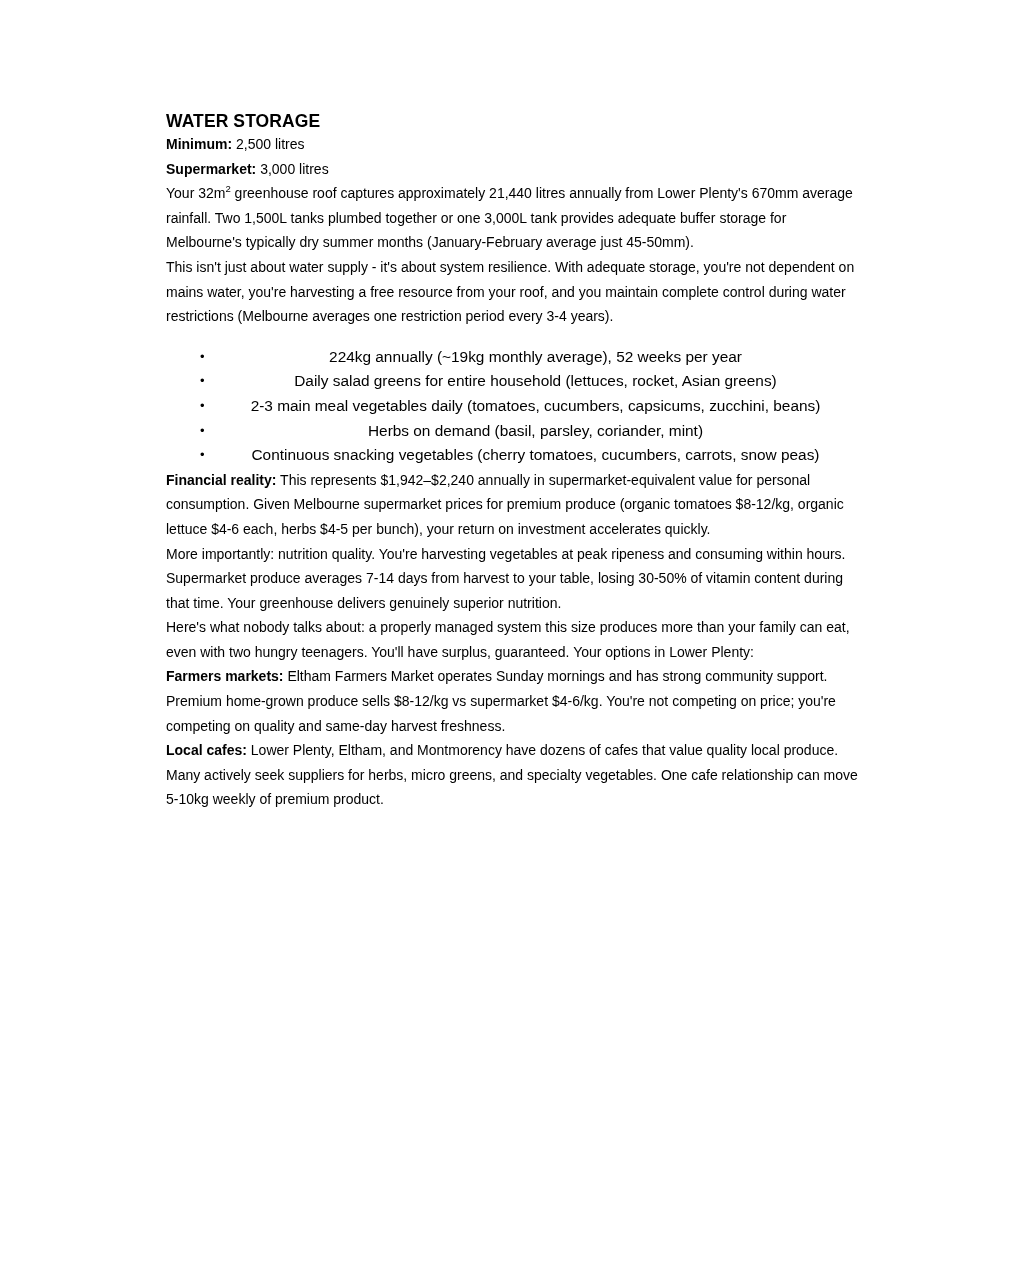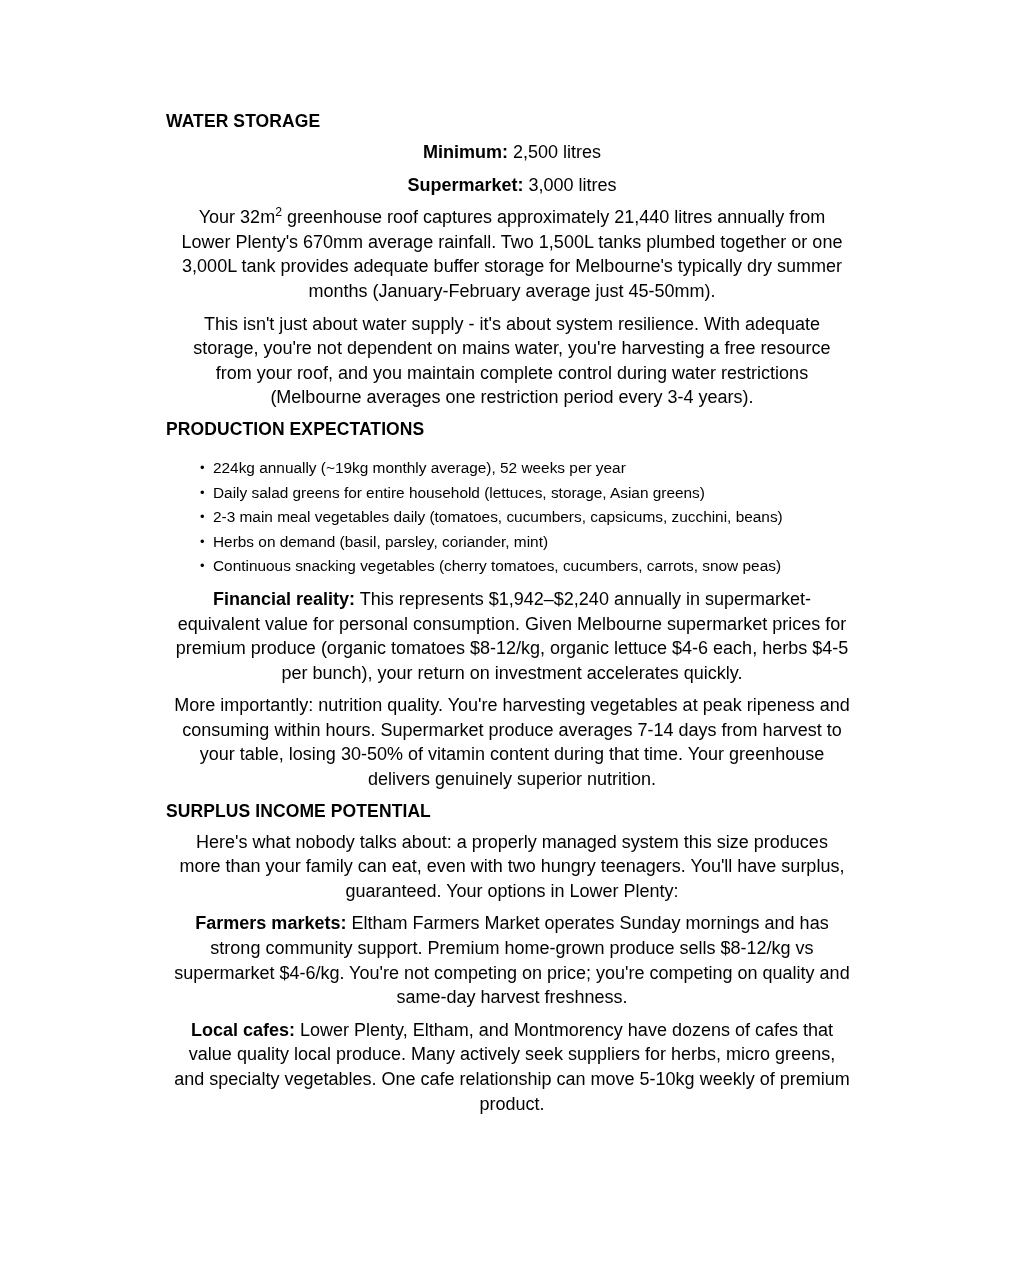--- a/index.html
+++ b/index.html
@@ -29,41 +29,42 @@
   }
   h2.section-heading {
     font-size: 17.5px;
     font-weight: bold;
     line-height: 22px;
     margin: 0;
     padding: 0;
     letter-spacing: 0.1px;
   }
   p.body-text {
-    font-size: 18px;
+    font-size: 14px;
     line-height: 24.6px;
-    margin: 8px;
+    margin: 0;
     padding: 0;
-    text-align: center;
+    text-align: left;
   }
   .lead-label {
     font-weight: bold;
   }
   .sp-before-4  { margin-top: 4px; }
   .sp-before-12 { margin-top: 12px; }
   .sp-before-18 { margin-top: 18px; }
   .sp-before-22 { margin-top: 22px; }
   .sp-before-26 { margin-top: 26px; }
   .sp-before-40 { margin-top: 40px; }
   .sp-before-46 { margin-top: 46px; }
 
   ul.bullet-list {
     list-style: none;
     margin: 16px 0 0 0;
     padding: 0 0 0 34px;
+    text-align: center;
   }
   ul.bullet-list li {
     position: relative;
     font-size: 15.4px;
     line-height: 24.6px;
     padding-left: 13px;
   }
   ul.bullet-list li::before {
     content: "\2022";
     position: absolute;
@@ -91,38 +92,36 @@
     </p>
 
     <p class="body-text sp-before-22">
       <span class="lead-label"> Supermarket:</span><span> 3,000 litres</span>
     </p>
 
     <p class="body-text sp-before-26"><span>Your 32m</span><sup class="sq">2</sup><span> greenhouse roof captures approximately 21,440 litres annually from Lower Plenty's 670mm average rainfall. Two 1,500L tanks plumbed together or one 3,000L tank provides adequate buffer storage for Melbourne's typically dry summer months (January-February average just 45-50mm).</span></p>
 
     <p class="body-text">This isn't just about water supply - it's about system resilience. With adequate storage, you're not dependent on mains water, you're harvesting a free resource from your roof, and you maintain complete control during water restrictions (Melbourne averages one restriction period every 3-4 years).</p>
 
-    <h2 class="section-heading sp-before-46">PRODUCTION EXPECTATIONS</h2>
 
 
     <ul class="bullet-list">
       <li>224kg annually (~19kg monthly average), 52 weeks per year</li>
-      <li> Daily salad greens for entire household (lettuces, storage, Asian greens)</li>
+      <li> Daily salad greens for entire household (lettuces, rocket, Asian greens)</li>
       <li>2-3 main meal vegetables daily (tomatoes, cucumbers, capsicums, zucchini, beans)</li>
       <li>Herbs on demand (basil, parsley, coriander, mint)</li>
       <li>Continuous snacking vegetables (cherry tomatoes, cucumbers, carrots, snow peas)</li>
     </ul>
 
     <p class="body-text sp-before-18">
       <span class="lead-label">Financial reality:</span><span> This represents $1,942–$2,240 annually in supermarket-equivalent value for personal consumption. Given Melbourne supermarket prices for premium produce (organic tomatoes $8-12/kg, organic lettuce $4-6 each, herbs $4-5 per bunch), your return on investment accelerates quickly.</span>
     </p>
 
     <p class="body-text">More importantly: nutrition quality. You're harvesting vegetables at peak ripeness and consuming within hours. Supermarket produce averages 7-14 days from harvest to your table, losing 30-50% of vitamin content during that time. Your greenhouse delivers genuinely superior nutrition.</p>
 
-    <h2 class="section-heading sp-before-40">SURPLUS INCOME POTENTIAL</h2>
 
     <p class="body-text">Here's what nobody talks about: a properly managed system this size produces more than your family can eat, even with two hungry teenagers. You'll have surplus, guaranteed. Your options in Lower Plenty:</p>
 
     <p class="body-text sp-before-18">
       <span class="lead-label">Farmers markets:</span><span> Eltham Farmers Market operates Sunday mornings and has strong community support. Premium home-grown produce sells $8-12/kg vs supermarket $4-6/kg. You're not competing on price; you're competing on quality and same-day harvest freshness.</span>
     </p>
 
     <p class="body-text sp-before-18">
       <span class="lead-label">Local cafes:</span><span> Lower Plenty, Eltham, and Montmorency have dozens of cafes that value quality local produce. Many actively seek suppliers for herbs, micro greens, and specialty vegetables. One cafe relationship can move 5-10kg weekly of premium product.</span>
     </p>

